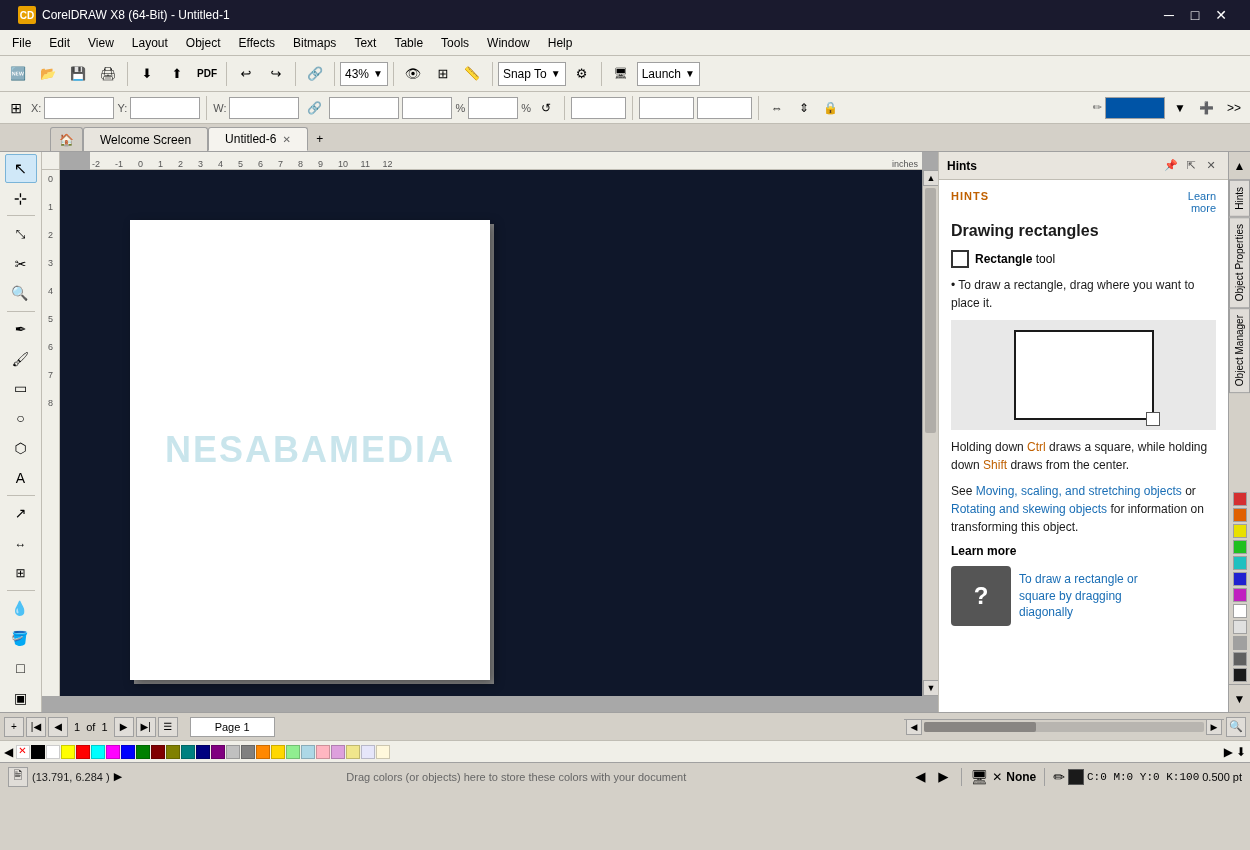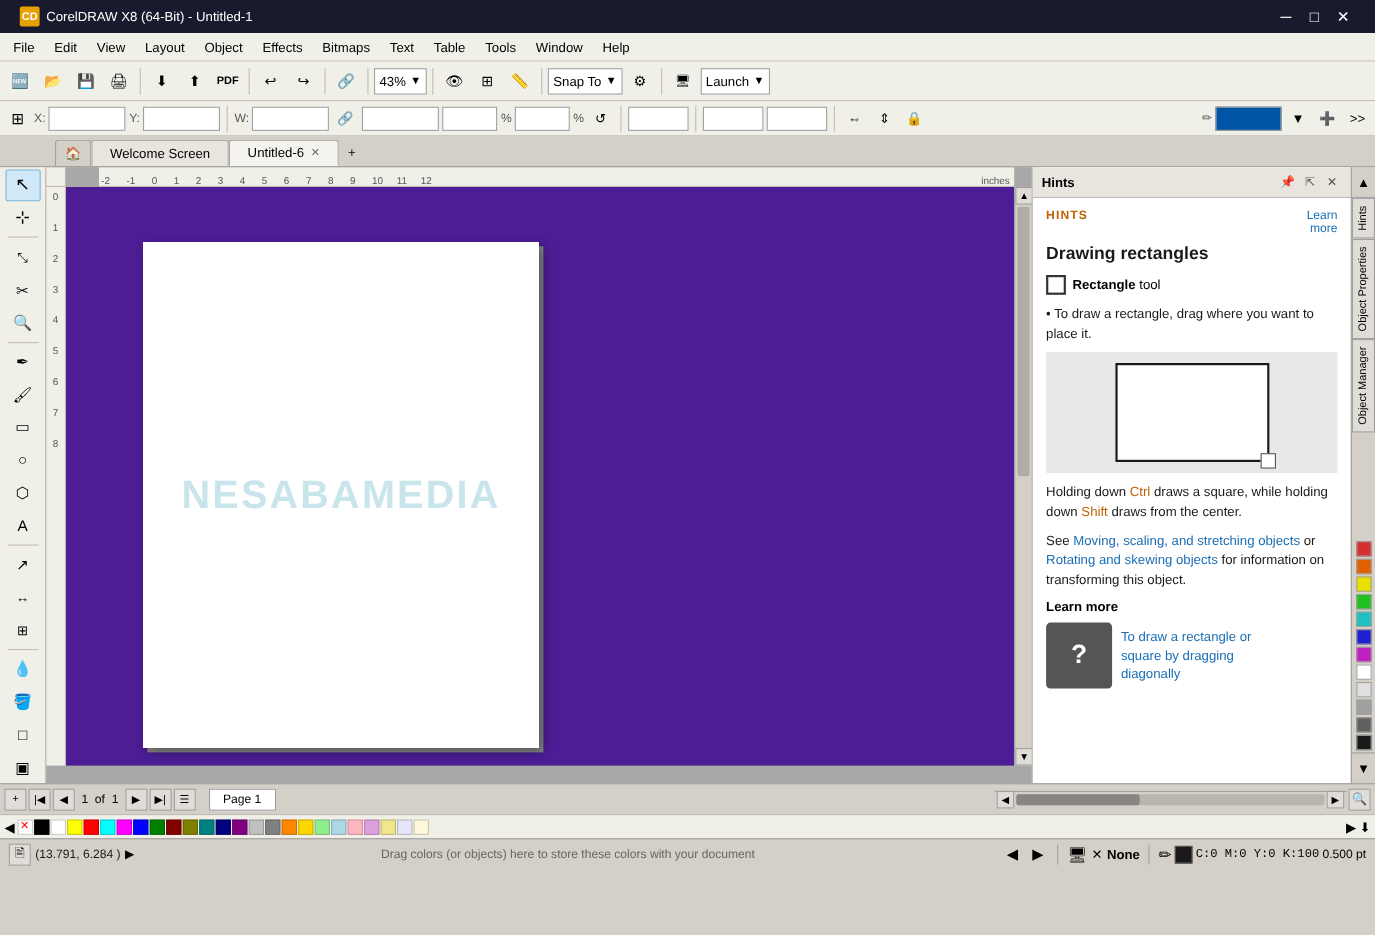--- a/index.html
+++ b/index.html
@@ -73,21 +73,21 @@
 
     
     #canvas-area {
       flex: 1; background: #a8a8a8; overflow: hidden; position: relative;
     }
     #ruler-h { height: 18px; background: #f0efe8; border-bottom: 1px solid #c0bdb4; display: flex; align-items: center; margin-left: 18px; overflow: hidden; }
     #ruler-v { width: 18px; background: #f0efe8; border-right: 1px solid #c0bdb4; position: absolute; top: 18px; left: 0; bottom: 0; display: flex; flex-direction: column; align-items: center; }
     #ruler-corner { width: 18px; height: 18px; background: #f0efe8; border-right: 1px solid #c0bdb4; border-bottom: 1px solid #c0bdb4; position: absolute; top: 0; left: 0; }
     #document-canvas {
       position: absolute; top: 18px; left: 18px; right: 16px; bottom: 16px;
-      overflow: hidden; background: #4c1d95;
+      overflow: hidden; background: #0f172a;
     }
     #page-area {
       position: absolute; top: 50px; left: 70px;
       width: 360px; height: 460px;
       background: white;
       box-shadow: 4px 4px 10px rgba(0,0,0,0.4);
     }
     #page-shadow {
       position: absolute; top: 54px; left: 74px;
       width: 360px; height: 460px;
@@ -178,21 +178,21 @@
     .status-fill { display: flex; align-items: center; gap: 4px; }
     #fill-swatch { width: 16px; height: 16px; border: 1px solid #555; }
 
     
     #page-nav {
       height: 28px; background: #d4d0c8; border-top: 1px solid #a0a0a0;
       display: flex; align-items: center; padding: 0 4px; gap: 2px;
     }
     .pn-btn { width: 20px; height: 20px; background: #e0ddd8; border: 1px solid #a0a0a0; cursor: pointer; display: flex; align-items: center; justify-content: center; font-size: 10px; }
     #page-indicator { font-size: 11px; padding: 0 4px; }
-    .page-tab-btn { height: 20px; padding: 0 12px; background: #e8e5de; border: 1px solid #a0a0a0; cursor: pointer; font-size: 11px; }
+    .page-tab-btn { height: 20px; padding: 0 24px; background: #e8e5de; border: 1px solid #a0a0a0; cursor: pointer; font-size: 11px; }
     .page-tab-btn.active { background: white; }
 
     
     #swatch-bar {
       height: 22px; background: #f0efe8; border-top: 1px solid #c0bdb4;
       display: flex; align-items: center; padding: 0 4px; gap: 1px; overflow: hidden;
     }
     .swatch { width: 14px; height: 14px; border: 1px solid rgba(0,0,0,0.2); cursor: pointer; flex-shrink: 0; }
 
     .highlight-input { background: #0054a6; color: white; }

